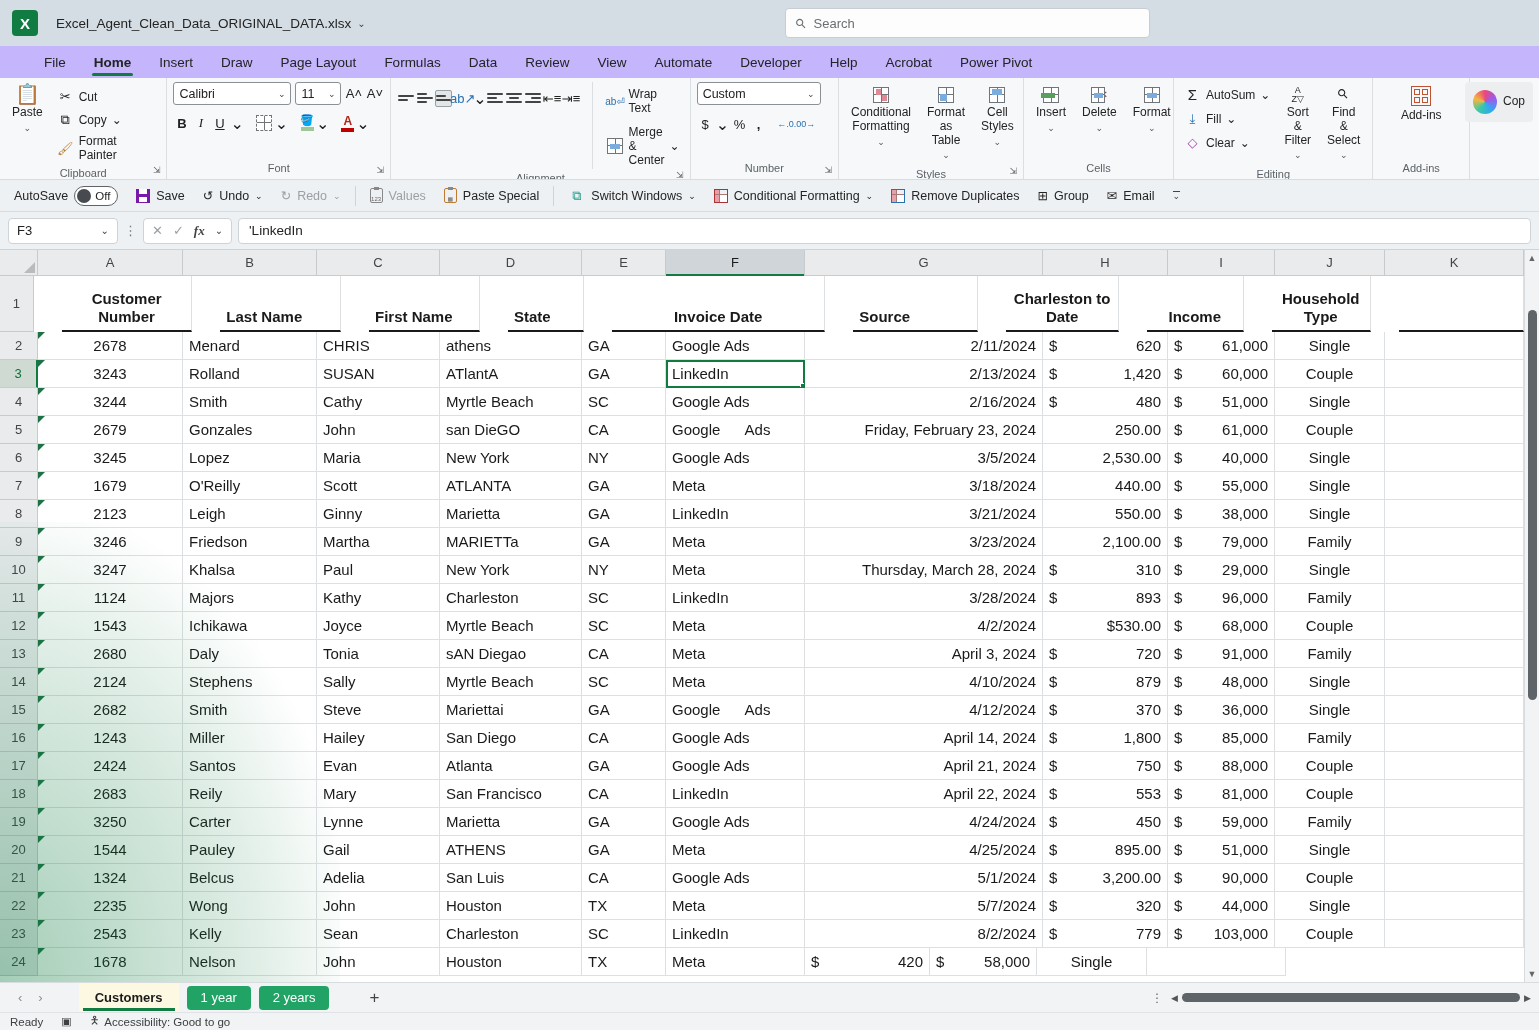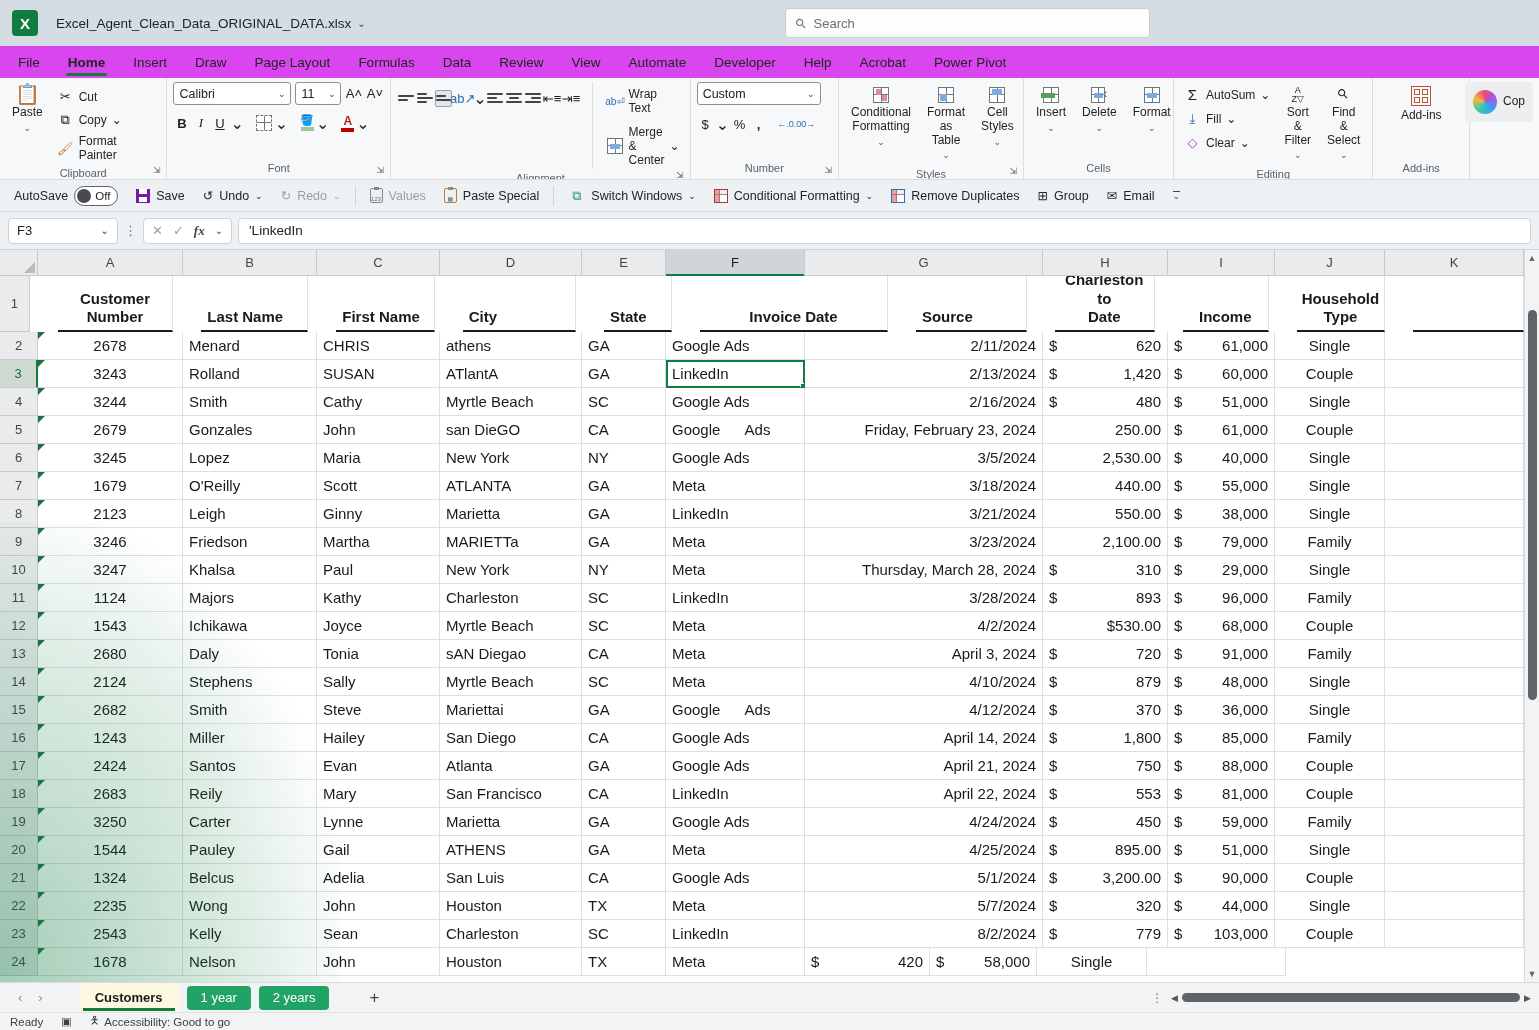--- a/index.html
+++ b/index.html
@@ -12,21 +12,21 @@
   .xl-icon { width:26px; height:26px; margin-left:12px; background:#107c41; border-radius:4px;
     color:#fff; font-weight:bold; font-size:15px; display:flex; align-items:center; justify-content:center; }
   .fname { margin-left:18px; font-size:13.5px; color:#242424; display:flex; align-items:center; gap:6px; }
   .chev { font-size:10px; color:#444; }
   .searchbox { position:absolute; left:785px; top:8px; width:365px; height:30px; background:#fdfdfd;
     border:1px solid #c9cdd1; border-radius:4px; display:flex; align-items:center; gap:8px; padding:0 10px;
     color:#6a6f74; font-size:13px; }
   .mag { font-size:13px; color:#6a6f74; transform:rotate(-45deg); display:inline-block; }
 
   
-  .menubar { height:32px; background:#d946ef; display:flex; align-items:flex-end; padding-left:6px; gap:4px; flex:0 0 auto; }
+  .menubar { height:32px; background:#c4b5fd; display:flex; align-items:flex-end; padding-left:32px; gap:4px; flex:0 0 auto; }
   .mtab { font-size:13.5px; padding:6px 12px 8px; color:#242424; position:relative; cursor:default; }
   .mtab.active { font-weight:bold; }
   .mtab.active::after { content:""; position:absolute; left:10px; right:10px; bottom:2px; height:3px;
     background:#107c41; border-radius:2px; }
 
   
   .ribbon { height:102px; background:#f6f8f9; border-bottom:1px solid #d9dcde; display:flex; flex:0 0 auto; overflow:hidden; }
   .rgroup { display:flex; flex-direction:column; padding:4px 6px 0; position:relative; }
   .rgroup + .rgroup { border-left:1px solid #dcdfe1; }
   .rg-body { flex:1; display:flex; align-items:flex-start; gap:4px; }
@@ -493,21 +493,20 @@
           <div class="ch" style="width: 110px;">J</div>
           <div class="ch" style="width: 139px;">K</div>
         </div>
       <div id="gridrows">
           <div class="grow hdrrow" style="height: 56px;">
             <div class="rh" style="width: 38px; height: 56px;">1</div>
             <div class="cell al-c" style="width: 145px;">Customer
 Number</div>
             <div class="cell " style="width: 134px;">Last Name</div>
             <div class="cell " style="width: 123px;">First Name</div>
-            <div class="cell " style="width: 142px;">City</div>
             <div class="cell " style="width: 84px;">State</div>
             <div class="cell al-c" style="width: 238px;">Invoice Date</div>
             <div class="cell " style="width: 139px;">Source</div>
             <div class="cell al-c" style="width: 125px;">Charleston to
 Date</div>
             <div class="cell al-c" style="width: 107px;">Income</div>
             <div class="cell al-c" style="width: 110px;">Household
 Type</div>
             <div class="cell " style="width: 139px;"></div>
           </div>

